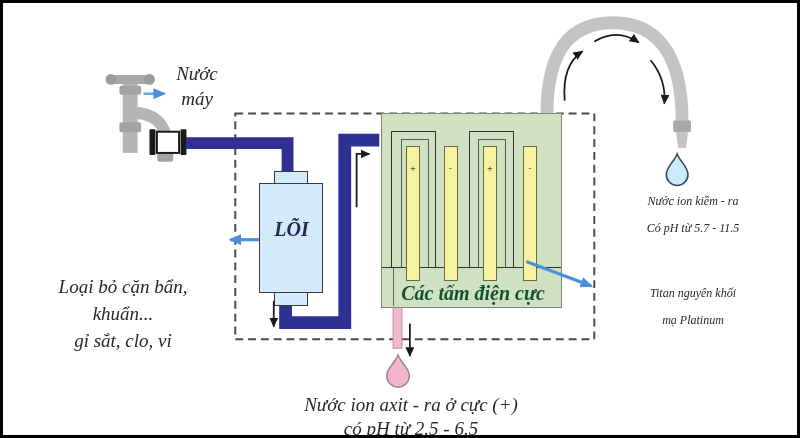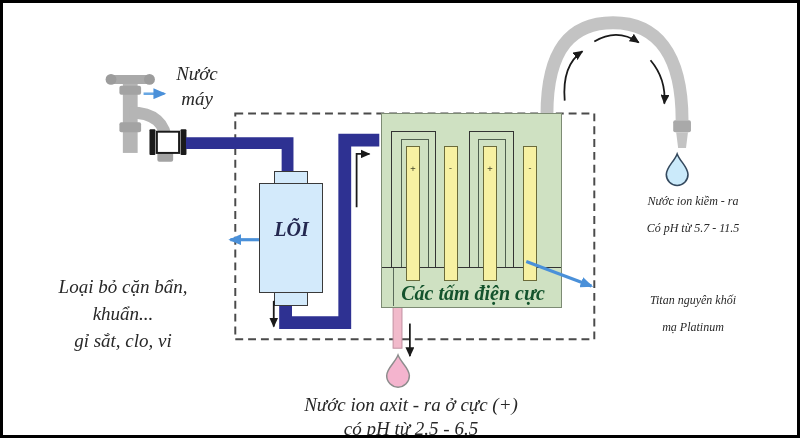--- a/index.html
+++ b/index.html
@@ -123,21 +123,21 @@
     <div>LÕI</div>
   </div>
 
   <div class="lbl bold" style="left:384px;top:279px;width:172px;font-size:20px;color:#14532d;">Các tấm điện cực</div>
 
   <div class="lbl med" style="left:598px;top:185px;width:184px;">
     <div>Nước ion kiềm - ra</div>
     <div>Có pH từ 5.7 - 11.5</div>
   </div>
 
-  <div class="lbl med" style="left:598px;top:277px;width:184px;line-height:27px;margin-top:7px;">
+  <div class="lbl med" style="left:598px;top:277px;width:184px;line-height:27px;">
     <div>Titan nguyên khối</div>
     <div>mạ Platinum</div>
   </div>
 
   <div class="lbl big" style="left:288px;top:390px;width:240px;line-height:24px;">
     <div>Nước ion axit - ra ở cực (+)</div>
     <div>có pH từ 2.5 - 6.5</div>
   </div>
 
 </div>

